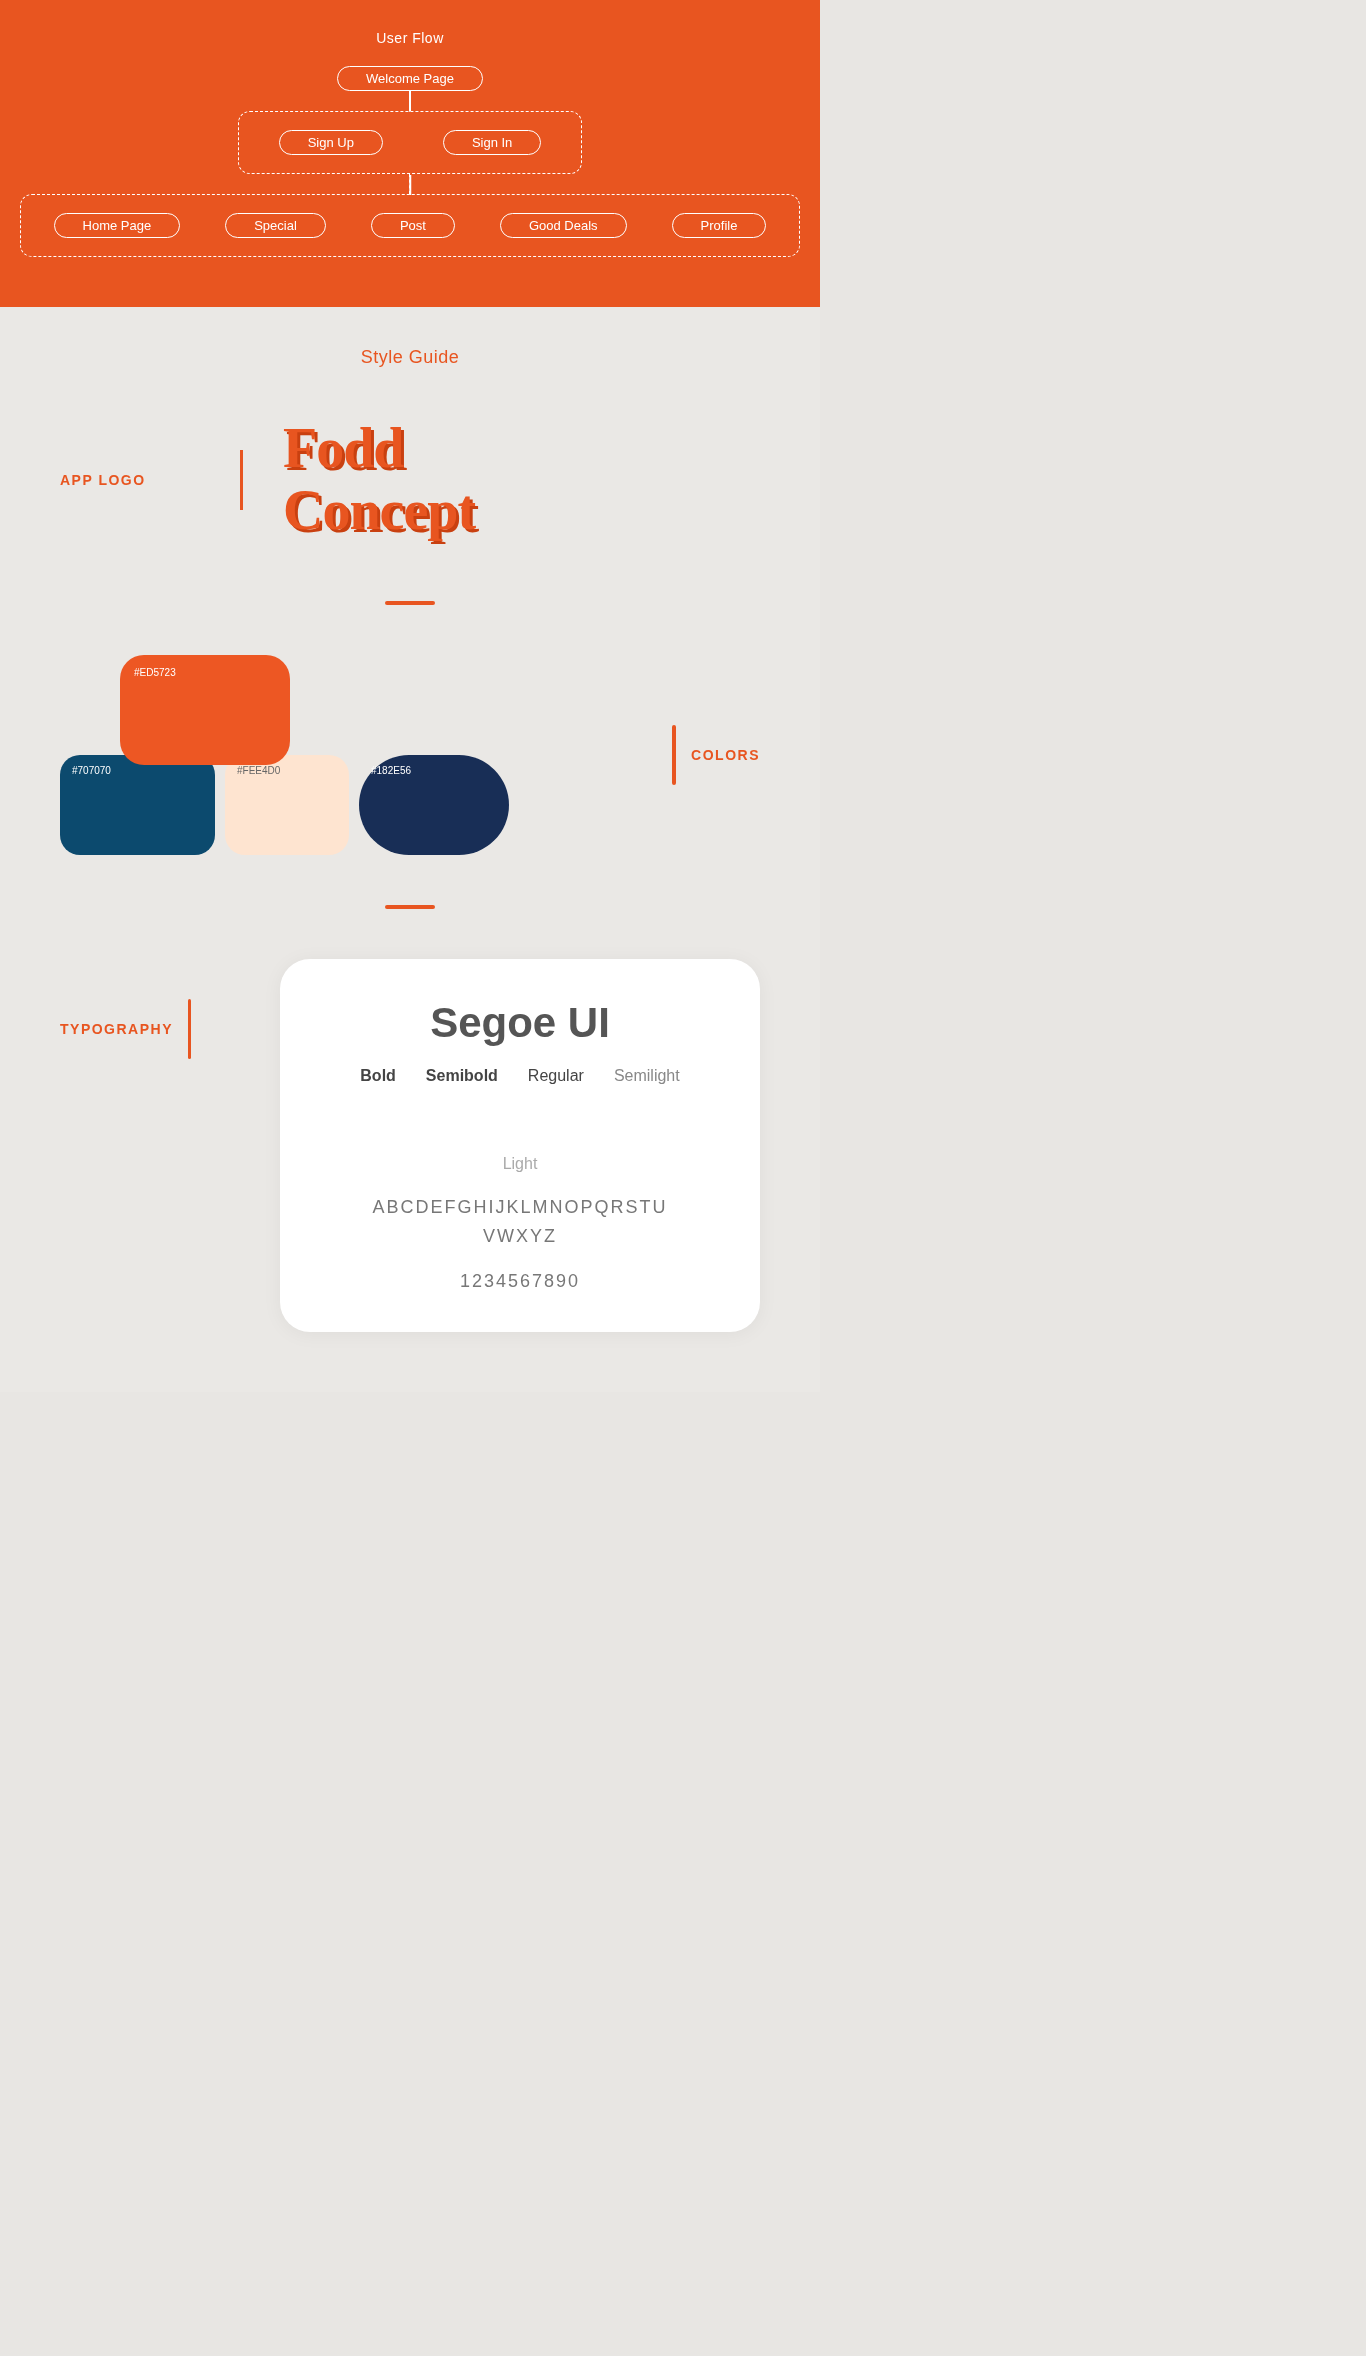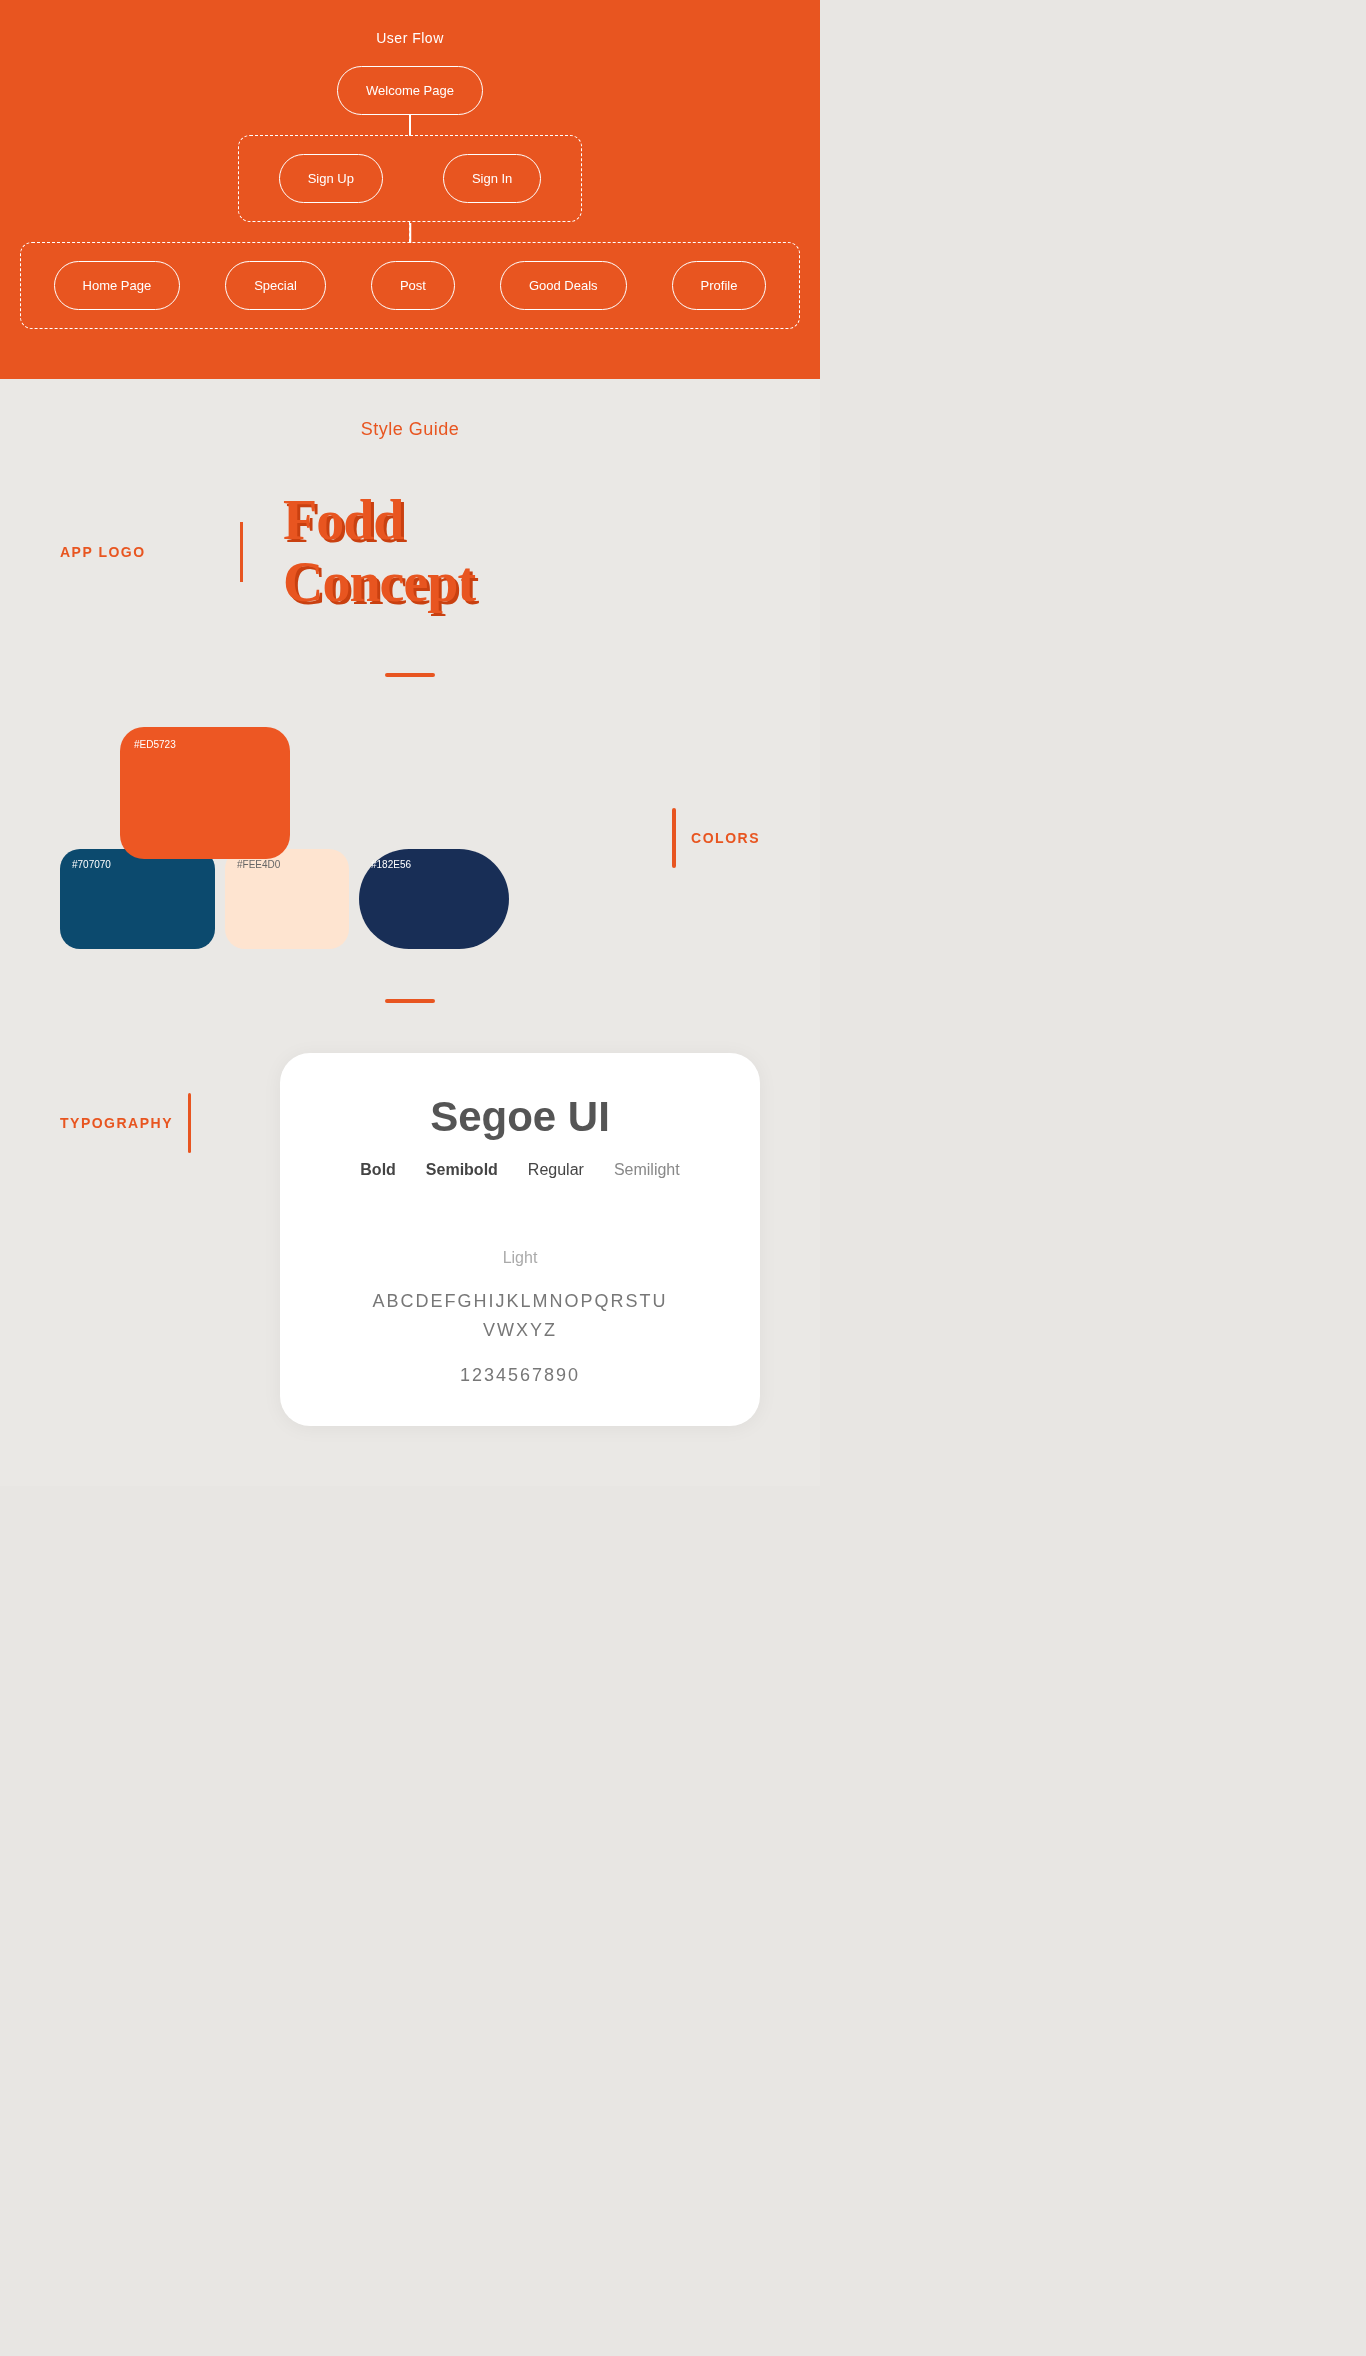--- a/index.html
+++ b/index.html
@@ -29,21 +29,21 @@
       display: flex;
       flex-direction: column;
       align-items: center;
       gap: 0;
     }
 
     
     .flow-node {
       border: 1.5px solid white;
       border-radius: 50px;
-      padding: 16px 28px;
+      padding: 4px 28px;
       color: white;
       font-size: 13px;
       background: transparent;
       white-space: nowrap;
     }
 
     .connector-v {
       width: 1.5px;
       background: white;
       height: 20px;
@@ -167,21 +167,21 @@
     .colors-swatches {
       flex: 1;
       display: flex;
       flex-direction: column;
       gap: 0;
       position: relative;
     }
 
     .color-top {
       width: 170px;
-      height: 132px;
+      height: 110px;
       background: #ED5723;
       border-radius: 24px;
       display: flex;
       align-items: flex-start;
       padding: 12px 14px;
       margin-left: 60px;
       margin-bottom: -10px;
       position: relative;
       z-index: 2;
     }

